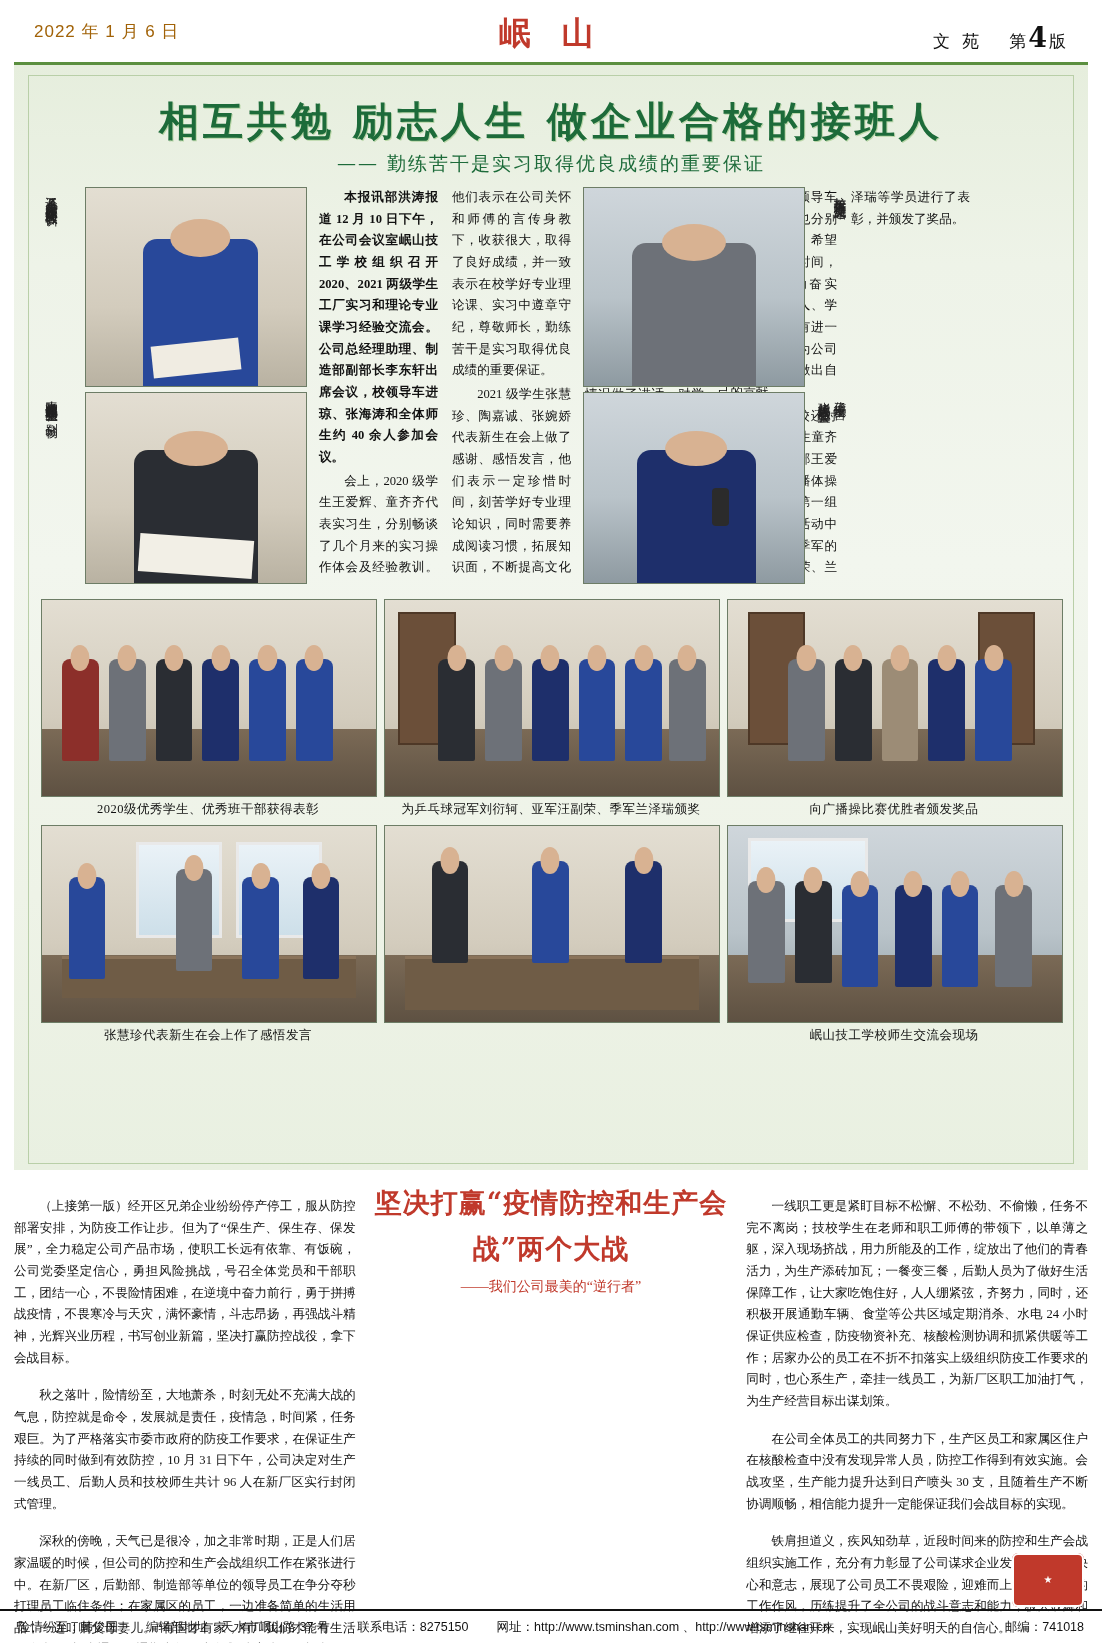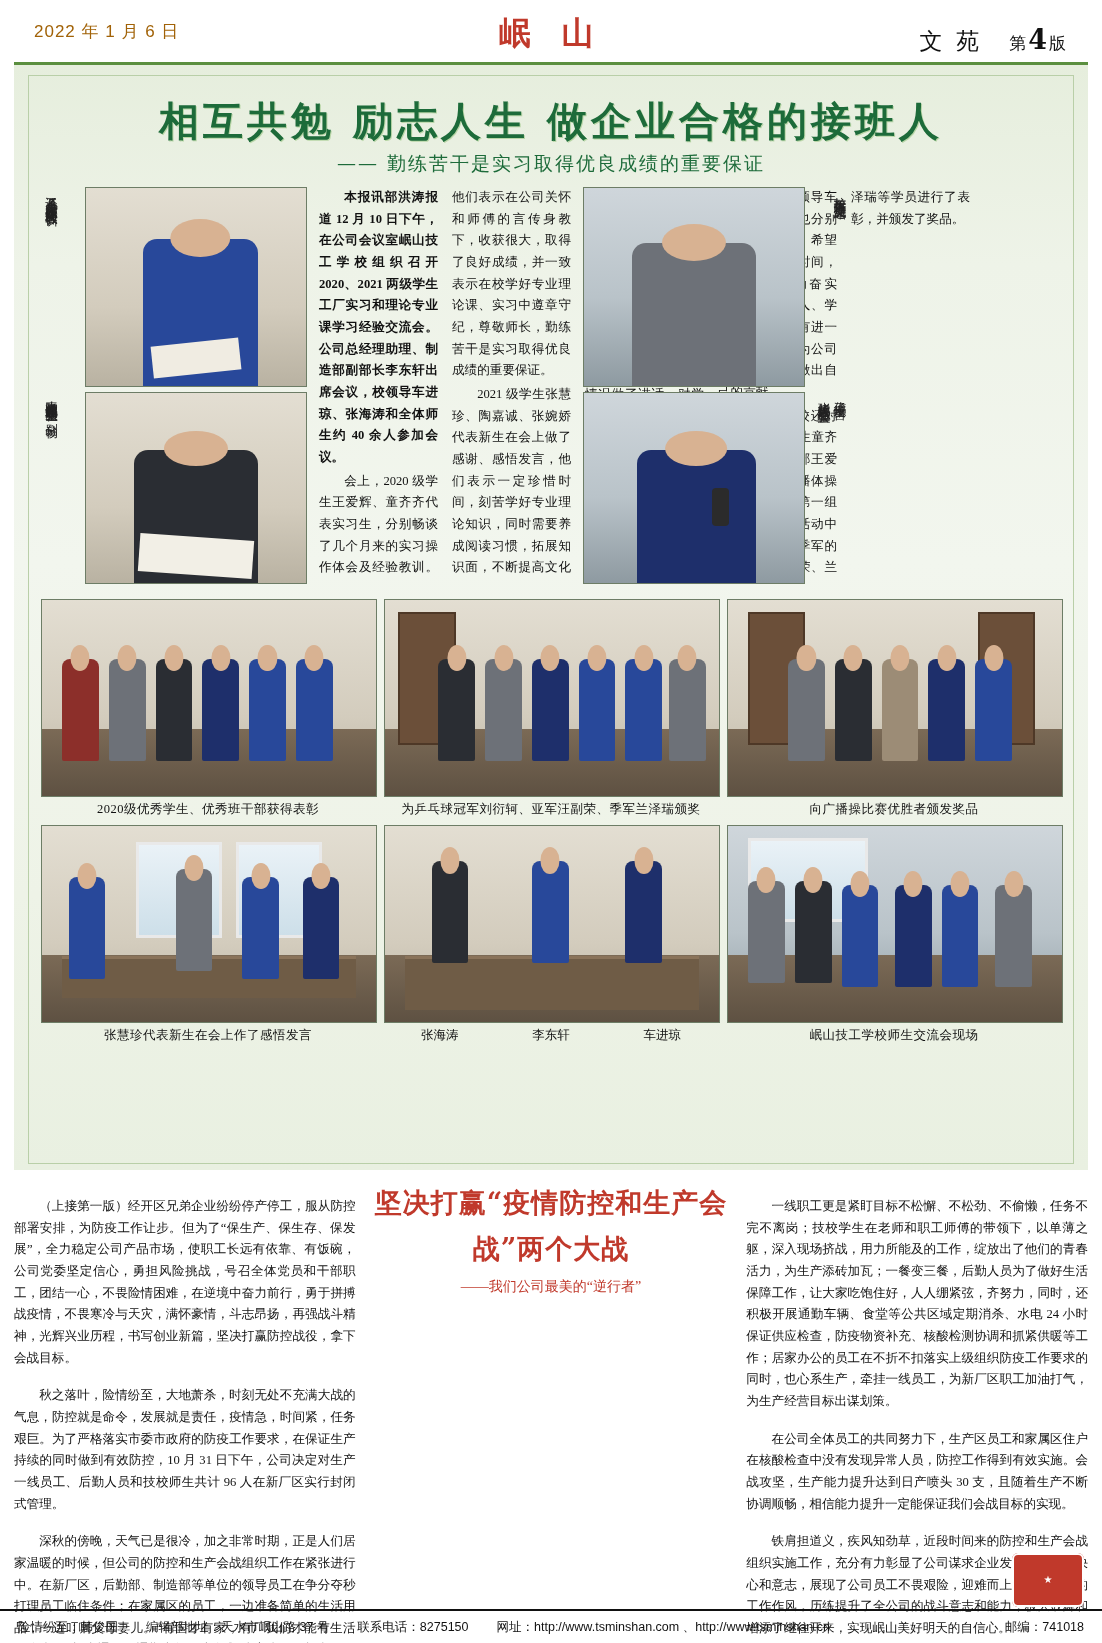--- a/index.html
+++ b/index.html
@@ -20,21 +20,21 @@
     background:#ffffff;
   }
   .mh-date{font-size:17px;letter-spacing:1px;color:#a16207;font-family:"Liberation Sans",sans-serif;}
   .mh-title{
     position:absolute;left:0;right:0;text-align:center;
     font-size:32px;color:#c0392b;letter-spacing:10px;font-weight:bold;
     font-family:"DejaVu Serif",serif;
     top:12px;
   }
   .mh-right{margin-left:auto;display:flex;align-items:baseline;gap:26px;}
-  .mh-sec{font-size:23px;letter-spacing:4px;margin-top:20px;}
+  .mh-sec{font-size:17px;letter-spacing:4px;margin-top:20px;}
   .mh-page{font-size:17px;letter-spacing:2px;}
   .mh-page b{font-size:27px;font-family:"DejaVu Serif",serif;}
 
   
   .greenwrap{
     position:relative;margin:0 14px;
     background:linear-gradient(180deg,#e6eedd 0%,#eef3e8 18%,#f2f6ee 45%,#eef3e7 75%,#e9f0e1 100%);
     border-top:3px solid #5b8f3f;
     padding:10px 14px 6px 14px;
     box-sizing:border-box;
@@ -338,25 +338,20 @@
                     <div class="head"></div>
                   </div>
               <div class="person blue" style="left:44%;bottom:30%;">
                     <div class="head"></div>
                   </div>
               <div class="person dkblue" style="left:72%;bottom:30%;">
                     <div class="head"></div>
                   </div>
             </div>
           </div>
-          <div class="cap-names">
-            <span>张海涛</span>
-            <span>李东轩</span>
-            <span>车进琼</span>
-          </div>
         </div>
         <div class="cell">
           <div class="photo">
             <div class="pseudo">
                   <div class="wallB"></div>
                   <div class="win" style="left:6%;top:6%;width:34%;height:40%;"></div>
               <div class="floor"></div>
               <div class="person gray" style="left:6%;bottom:20%;">
                     <div class="head"></div>
                   </div>

